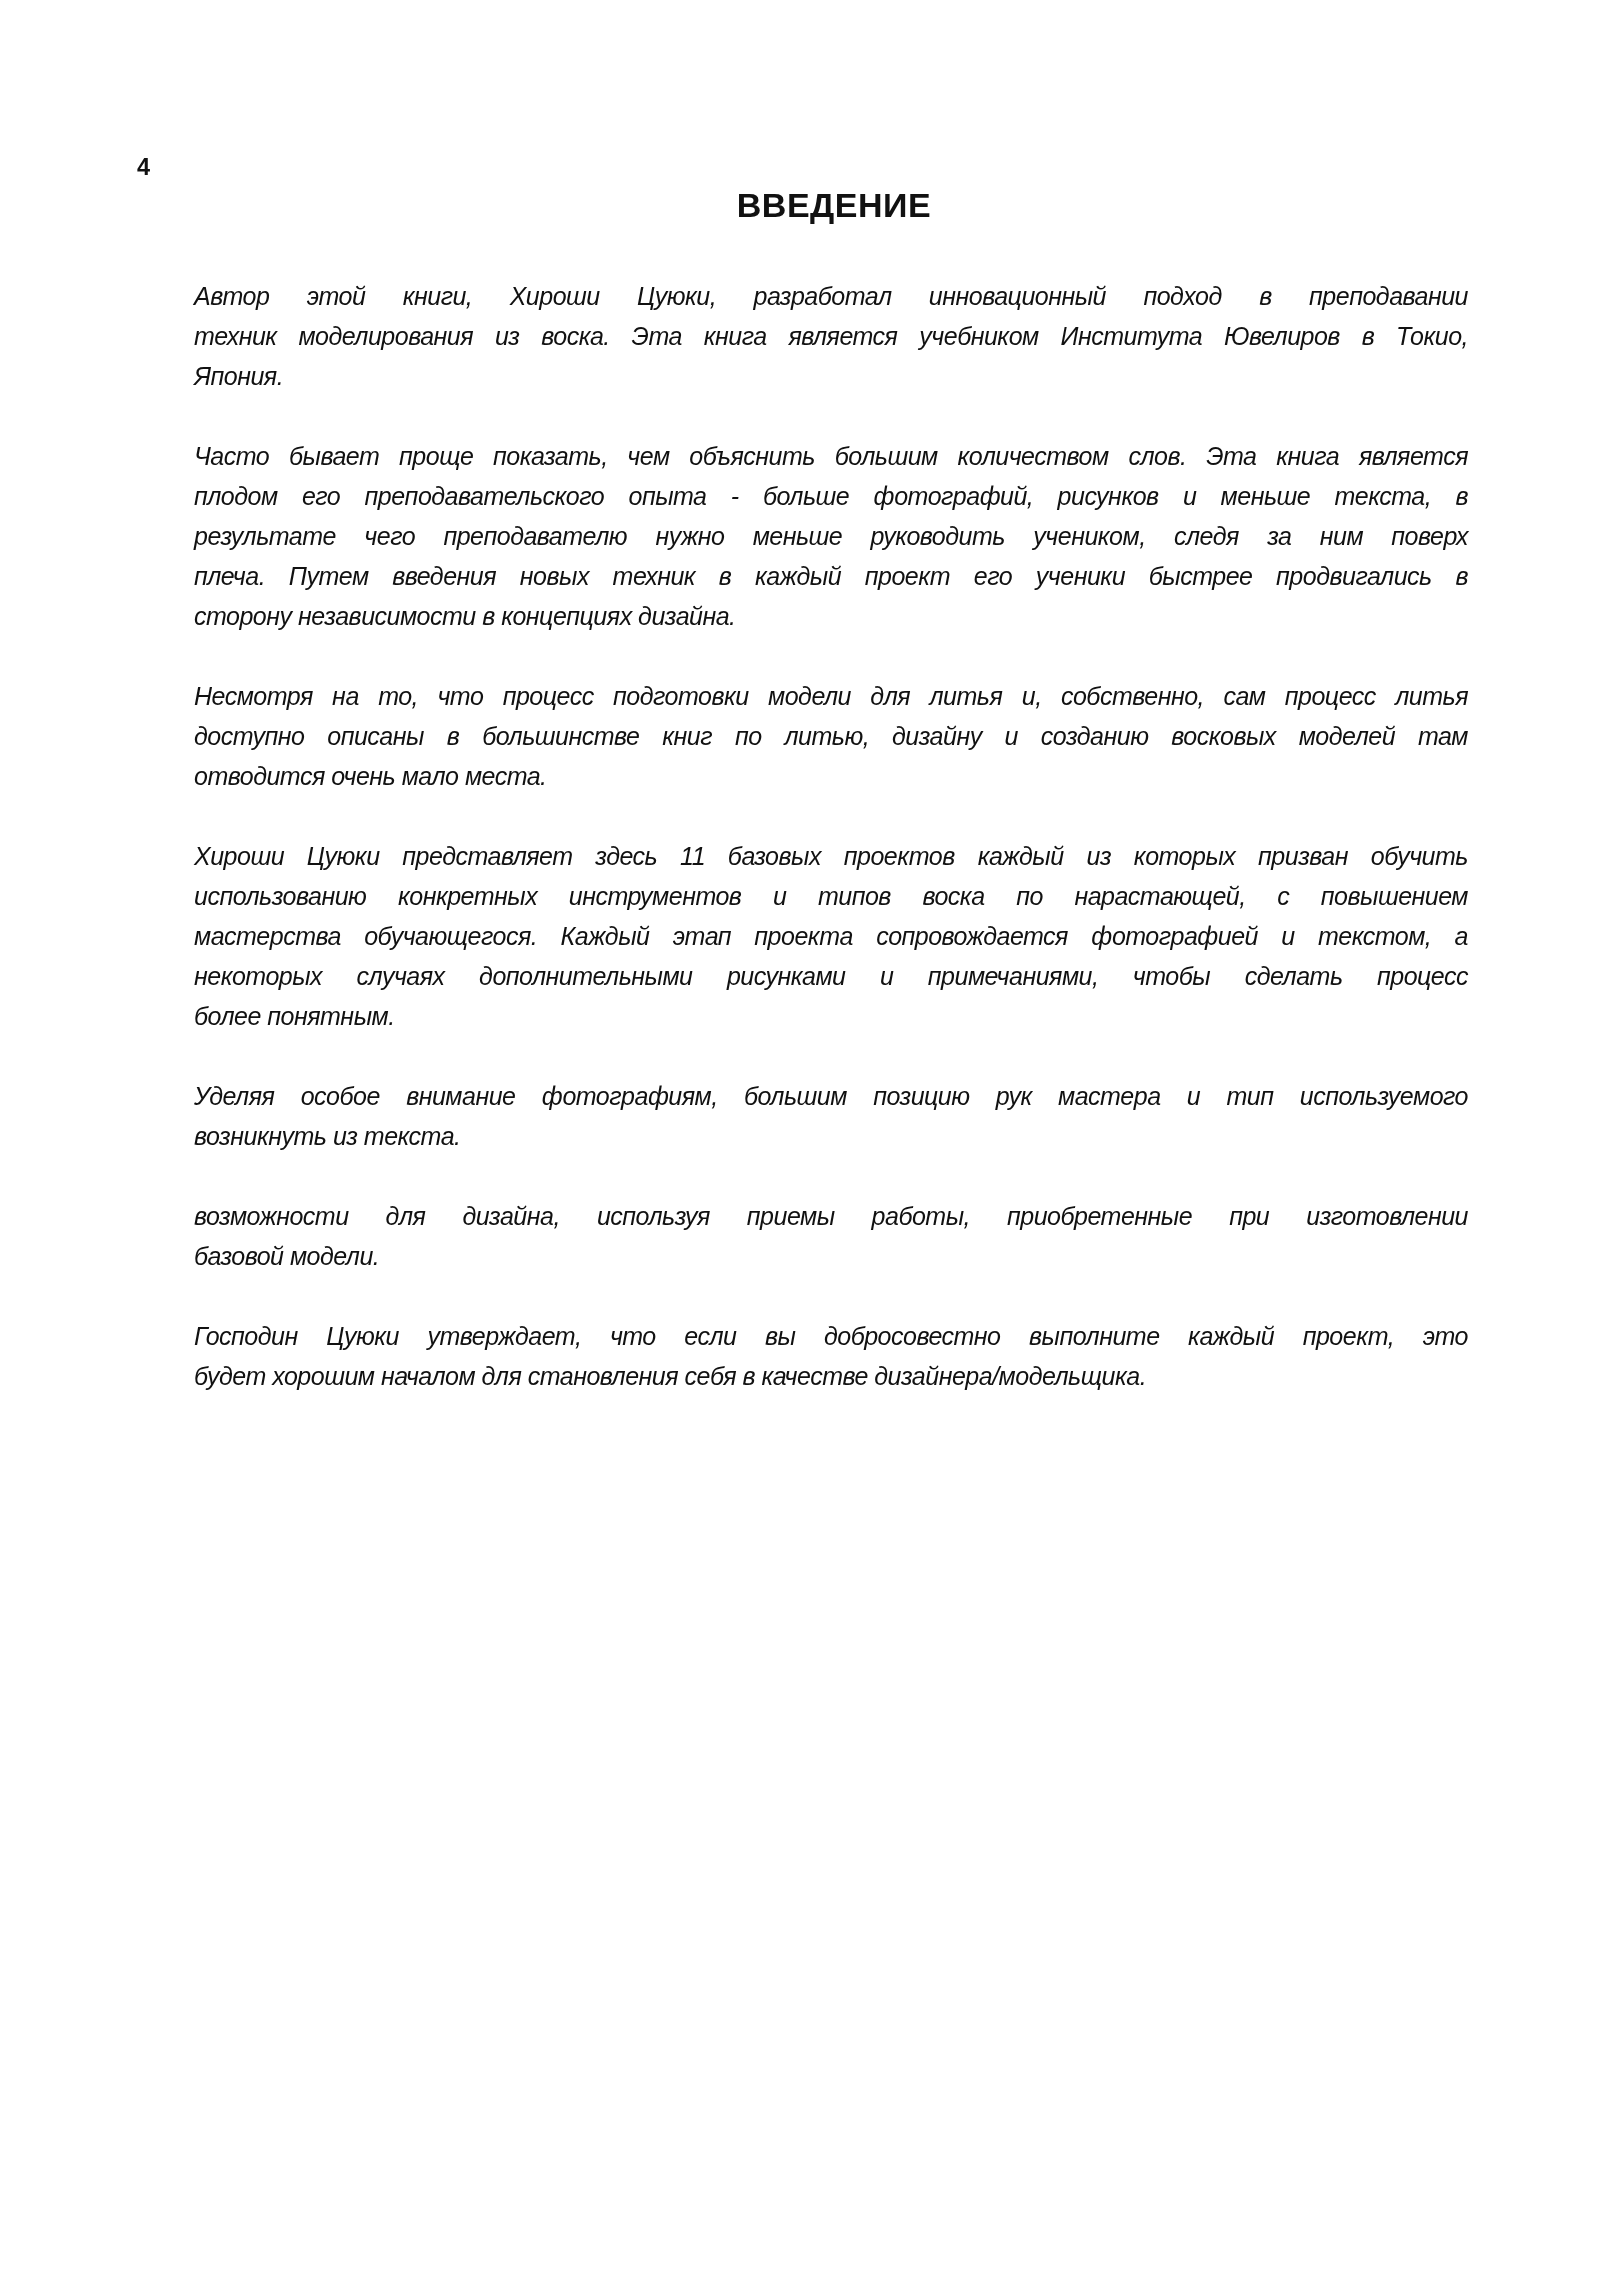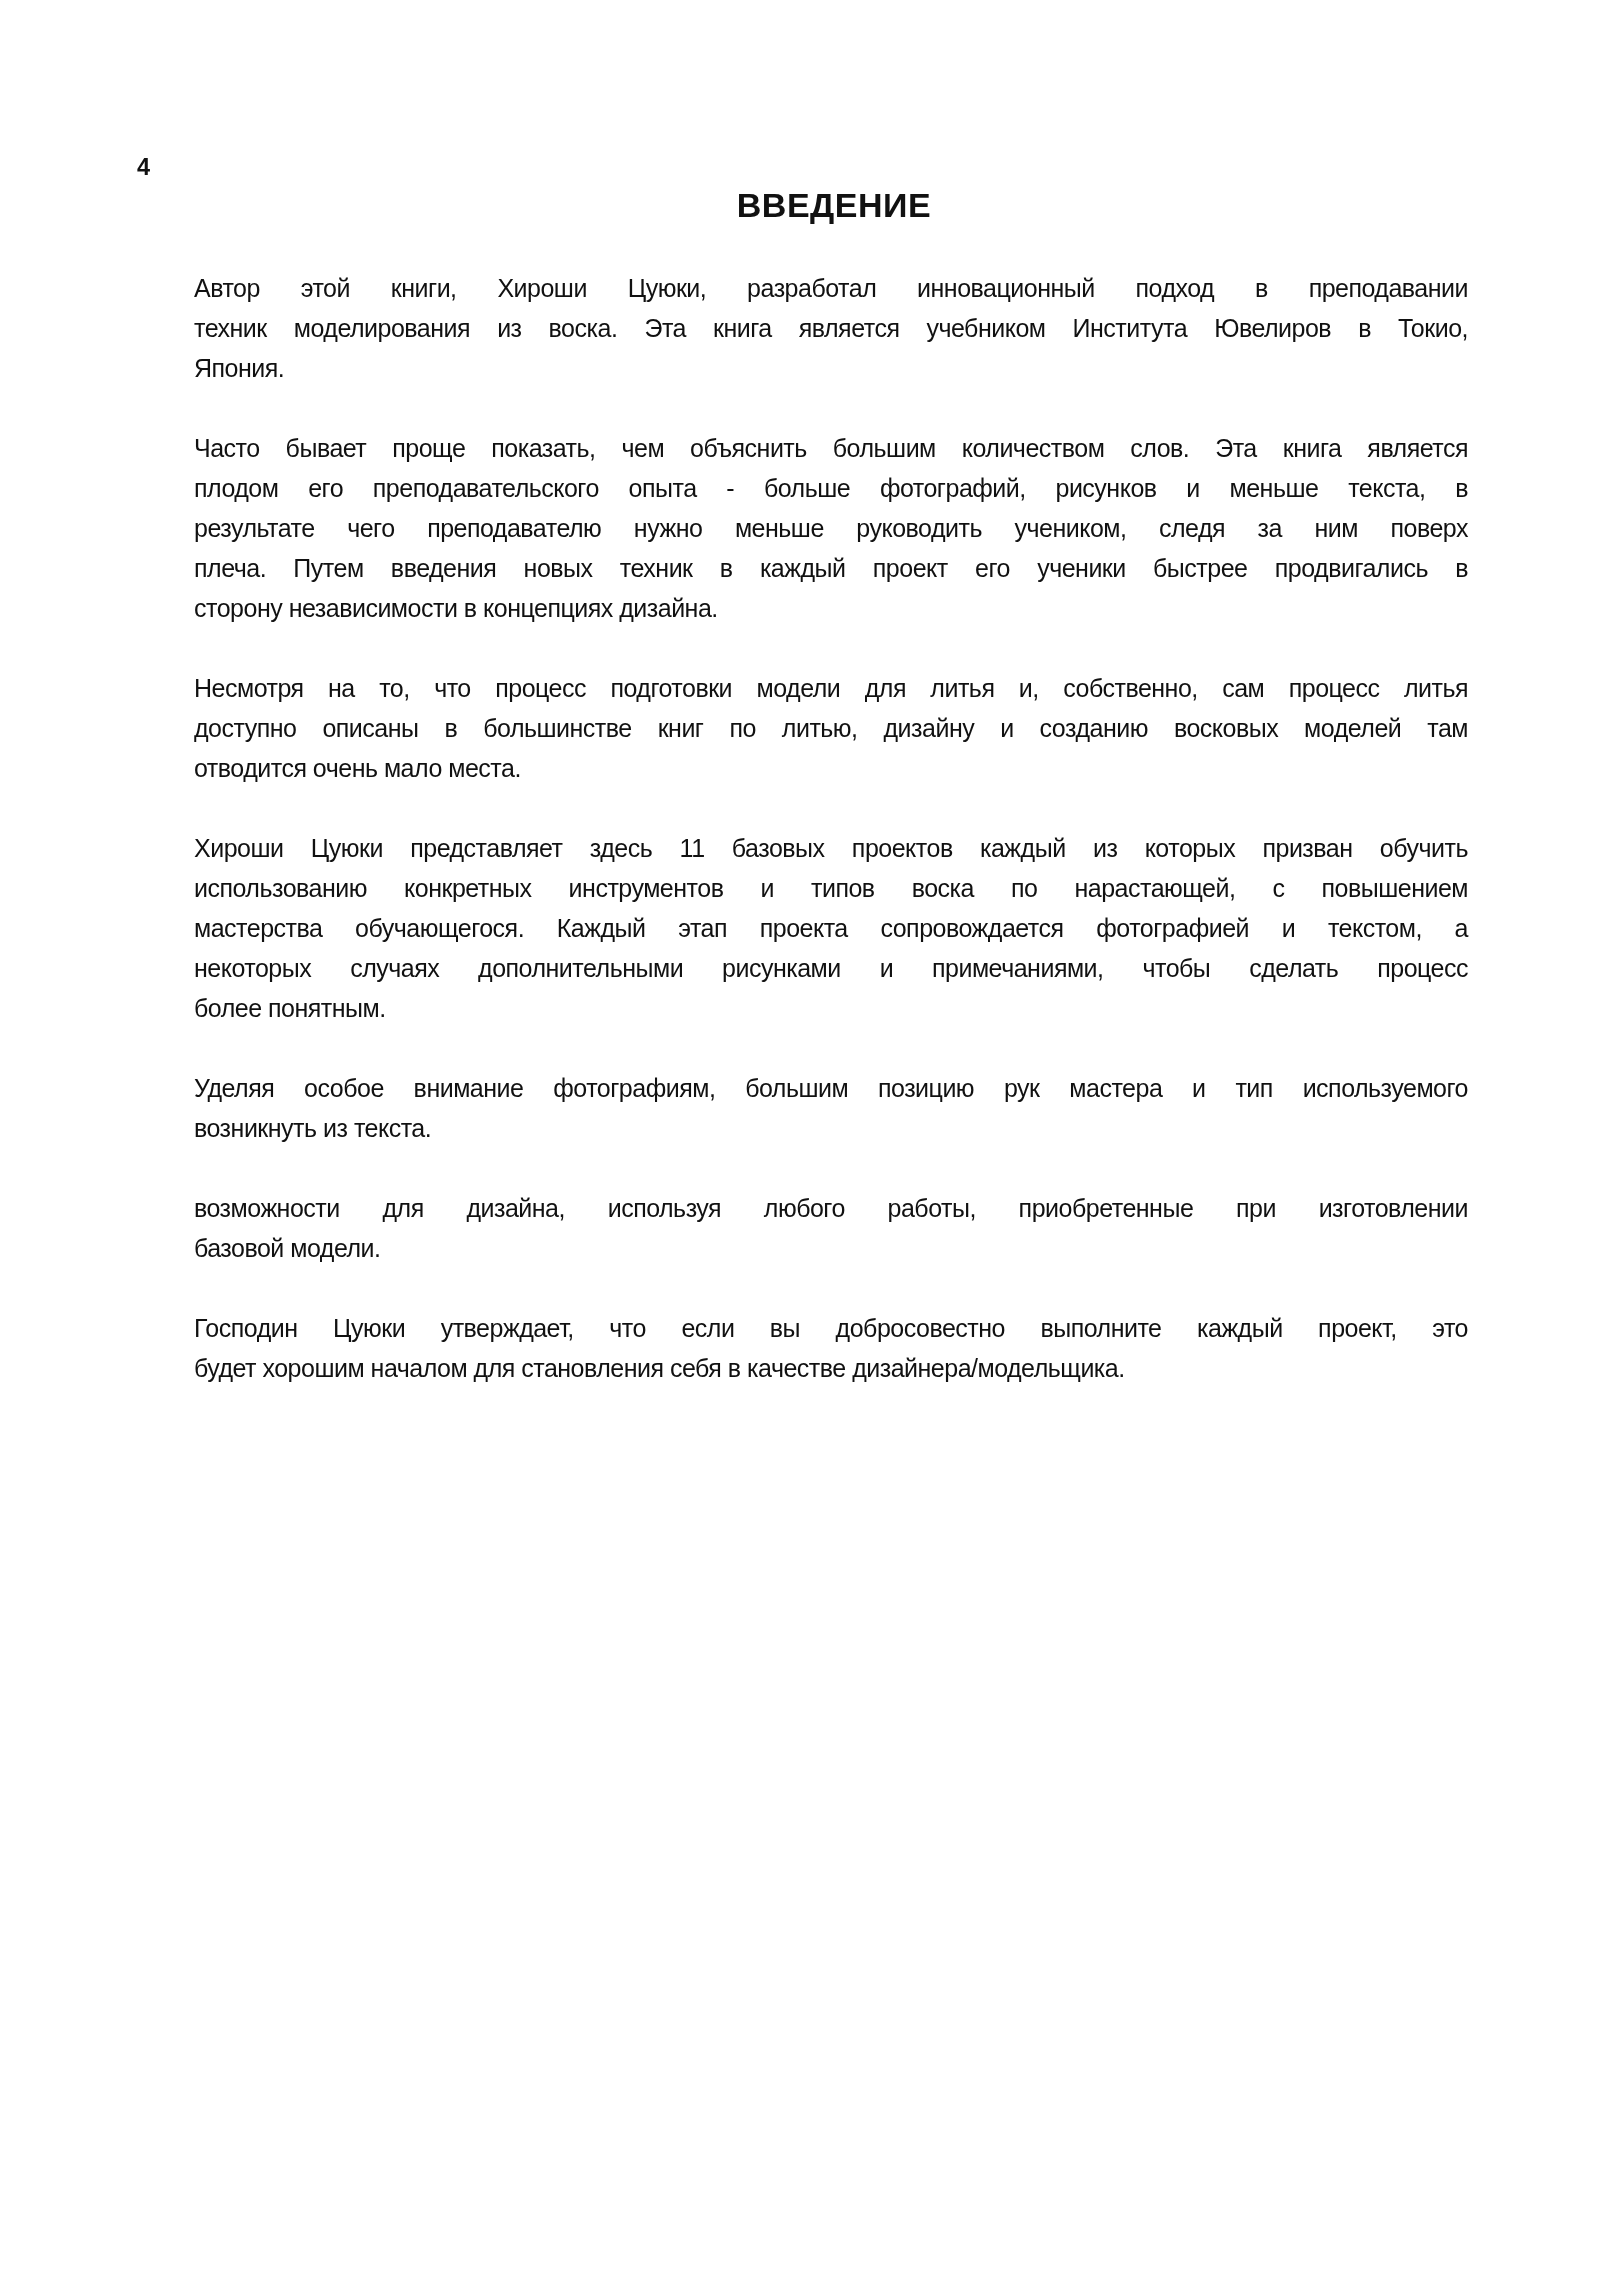--- a/index.html
+++ b/index.html
@@ -31,21 +31,22 @@
     text-align: center;
     font-size: 34px;
     font-weight: bold;
     letter-spacing: 0.5px;
     line-height: 43px;
   }
   .body-text {
     position: absolute;
     left: 194px;
     width: 1274px;
-    top: 268px;
+    top: 276px;
+    font-style: italic;
   }
   .paragraph {
     margin: 0 0 40px 0;
   }
   .line {
     display: block;
     height: 40px;
     line-height: 40px;
     font-size: 25px;
     letter-spacing: -0.5px;
@@ -87,21 +88,21 @@
     <span class="line" style="white-space: normal;">использованию конкретных инструментов и типов воска по нарастающей, с повышением</span>
     <span class="line" style="white-space: normal;">мастерства обучающегося. Каждый этап проекта сопровождается фотографией и текстом, а</span>
     <span class="line" style="white-space: normal;">некоторых случаях дополнительными рисунками и примечаниями, чтобы сделать процесс</span>
     <span class="line last" style="white-space: normal;">более понятным.</span>
   </div>
   <div class="paragraph">
     <span class="line" style="white-space: normal;">Уделяя особое внимание фотографиям, большим позицию рук мастера и тип используемого</span>
     <span class="line last" style="white-space: normal;">возникнуть из текста.</span>
   </div>
   <div class="paragraph">
-    <span class="line" style="white-space: normal;">возможности для дизайна, используя любого работы, приобретенные при изготовлении</span>
+    <span class="line" style="white-space: normal;">возможности для дизайна, используя приемы работы, приобретенные при изготовлении</span>
     <span class="line last" style="white-space: normal;">базовой модели.</span>
   </div>
   <div class="paragraph">
     <span class="line" style="white-space: normal;">Господин Цуюки утверждает, что если вы добросовестно выполните каждый проект, это</span>
     <span class="line last" style="white-space: normal;">будет хорошим началом для становления себя в качестве дизайнера/модельщика.</span>
   </div>
 </div>
 
 
 </body></html>

